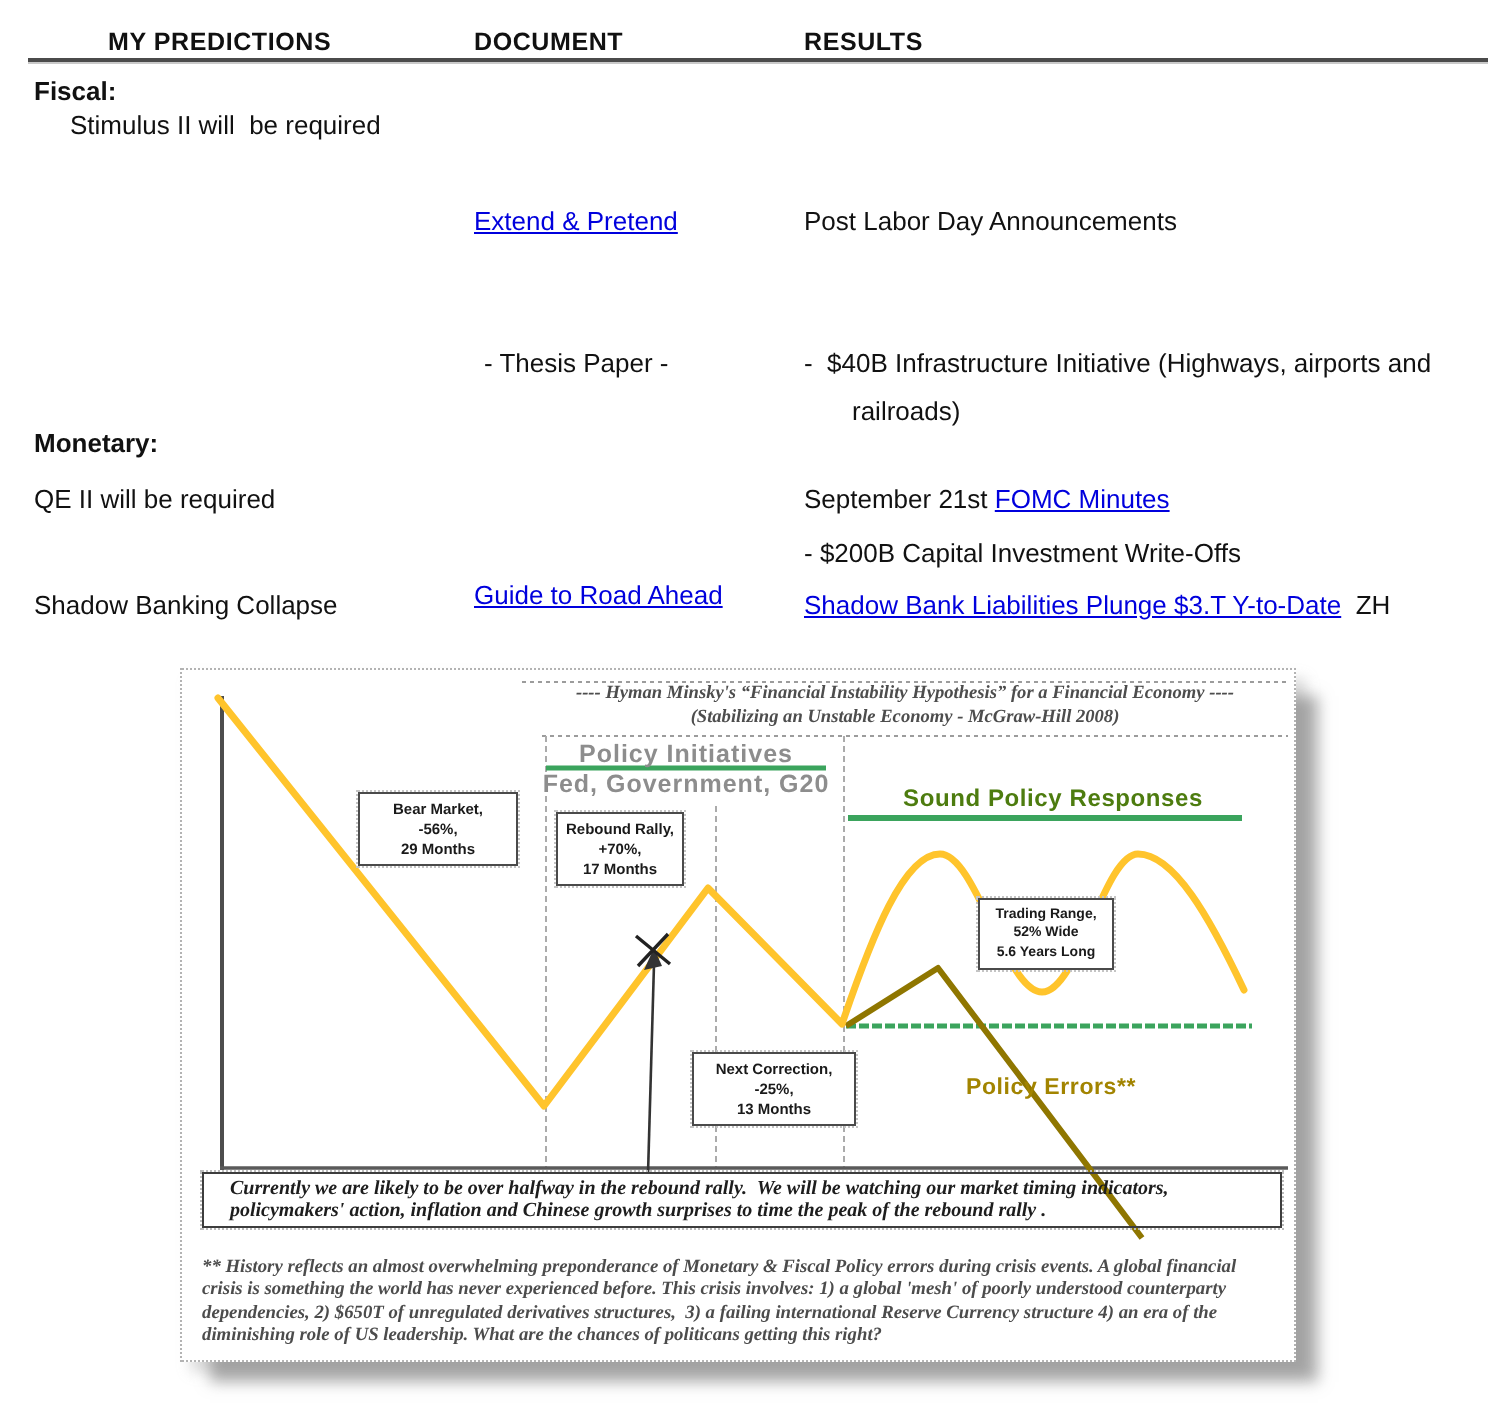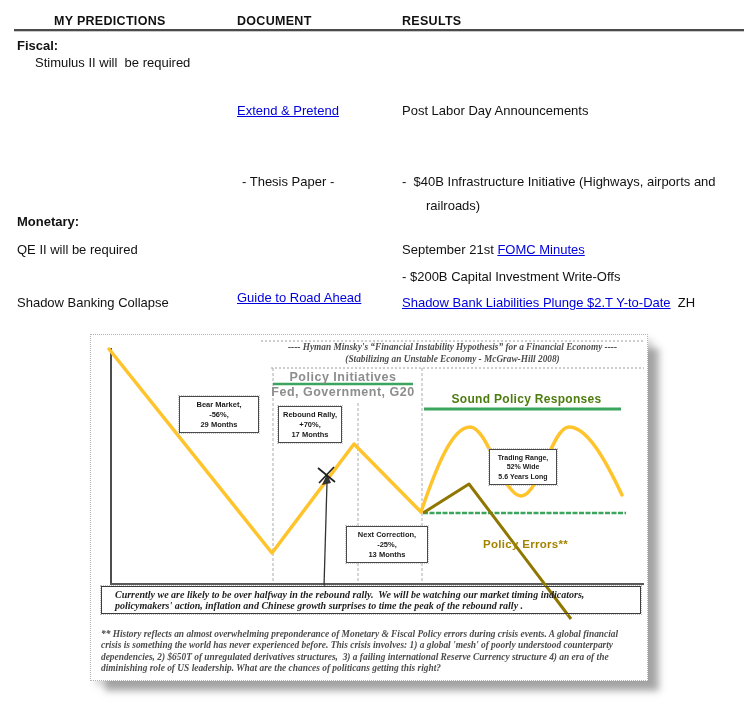--- a/index.html
+++ b/index.html
@@ -72,21 +72,21 @@
 <div class="abs cell doccell" style="left:237px;top:238px;width:160px;">
   <div><a class="lnk" href="#">Guide to Road Ahead</a></div>
   <div>Research Article</div>
 </div>
 <div class="abs cell" style="left:402px;top:238px;width:340px;"><span>September 21st </span><a class="lnk" href="#">FOMC Minutes</a></div>
 
 <div class="abs cell" style="left:17px;top:291px;width:210px;">Shadow Banking Collapse</div>
 <div class="abs cell doccell" style="left:237px;top:291px;width:160px;">
   <div><a class="lnk" href="#">Slide Presentation</a></div>
 </div>
-<div class="abs cell" style="left:402px;top:291px;width:345px;"><a class="lnk" href="#">Shadow Bank Liabilities Plunge $2.T Y-to-Date</a><span>  ZH</span></div>
+<div class="abs cell" style="left:402px;top:291px;width:345px;"><a class="lnk" href="#">Shadow Bank Liabilities Plunge $3.T Y-to-Date</a><span>  ZH</span></div>
 
 <div class="chart-image">
 
   <svg width="556" height="345" viewBox="0 0 556 345">
 
     <line x1="170" y1="6" x2="553" y2="6" stroke="#9c9c9c" stroke-width="1" stroke-dasharray="2 2"></line>
     <line x1="180" y1="33" x2="553" y2="33" stroke="#9c9c9c" stroke-width="1" stroke-dasharray="2 2"></line>
     <line x1="182" y1="33" x2="182" y2="249" stroke="#ababab" stroke-width="1" stroke-dasharray="3 2"></line>
     <line x1="267" y1="68" x2="267" y2="249" stroke="#ababab" stroke-width="1" stroke-dasharray="3 2"></line>
     <line x1="331" y1="33" x2="331" y2="249" stroke="#ababab" stroke-width="1" stroke-dasharray="3 2"></line>

